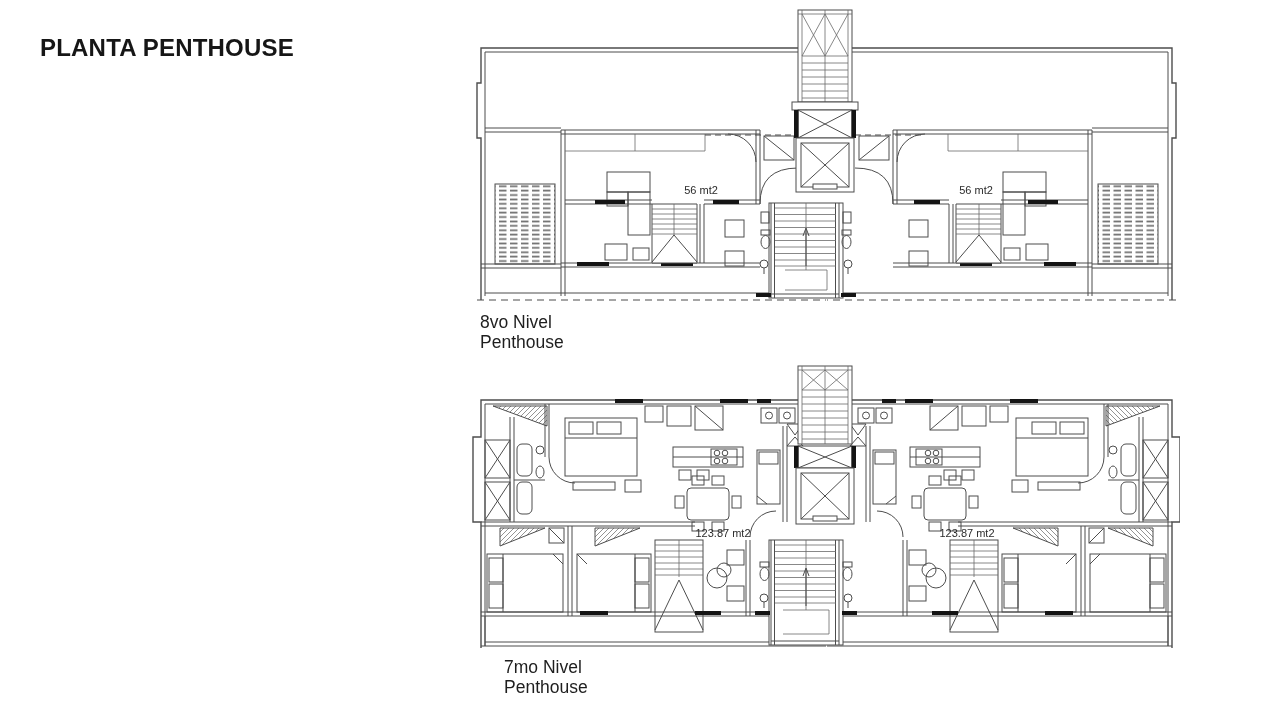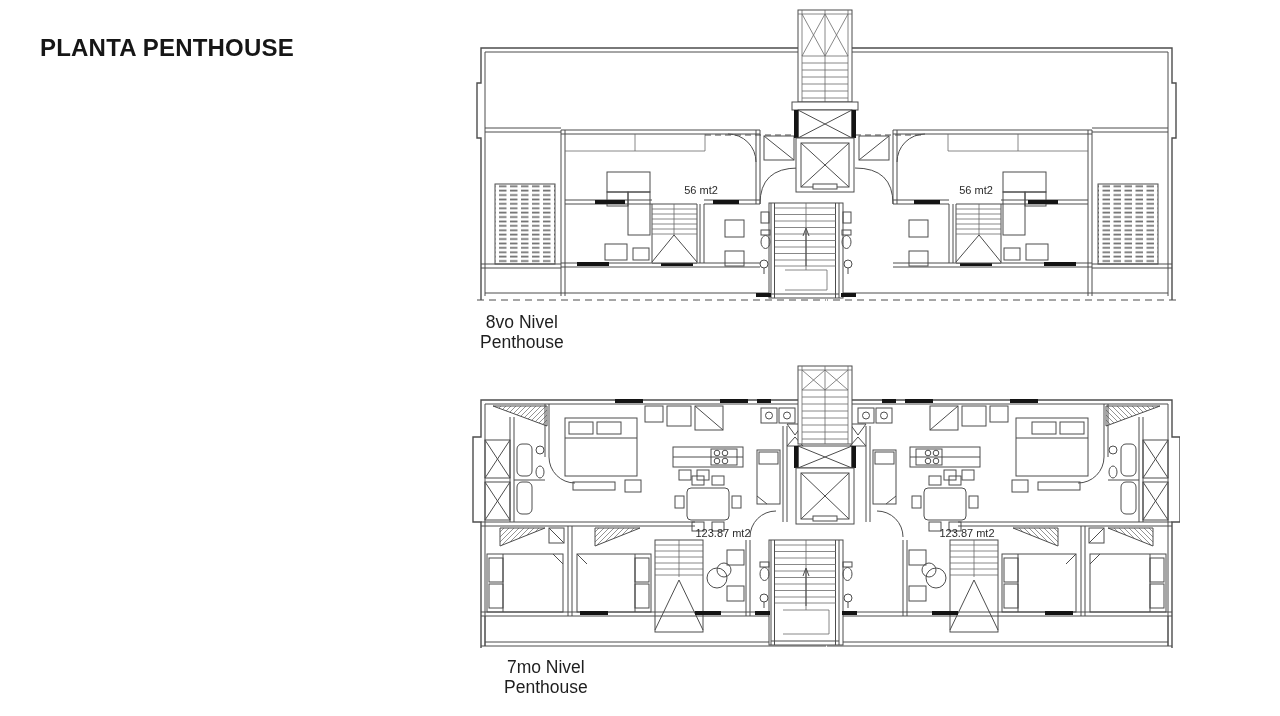--- a/index.html
+++ b/index.html
@@ -1,21 +1,21 @@
 <!DOCTYPE html>
 <html><head>
 <meta charset="utf-8">
 <style>
   html,body{margin:0;padding:0;background:#ffffff;}
   #stage{position:relative;width:1280px;height:716px;background:#ffffff;overflow:hidden;
          font-family:"Liberation Sans",sans-serif;padding-left:12px;}
   .page-title{position:absolute;left:40px;top:34px;font-size:24px;font-weight:700;
               color:#161616;letter-spacing:0.2px;}
   .plan-svg{position:absolute;}
-  .caption{position:absolute;font-size:17.5px;color:#1e1e1e;line-height:20px;text-align:center;}
+  .caption{position:absolute;font-size:17.5px;color:#1e1e1e;line-height:20px;}
   
   .ln{stroke:#4d4d4d;stroke-width:1;fill:none;}
   .lt{stroke:#6a6a6a;stroke-width:0.8;fill:none;}
   .ln2{stroke-width:1.4;}
   .whf{fill:#ffffff;stroke:#4d4d4d;stroke-width:1;}
   .blk{fill:#141414;stroke:none;}
   .txt{font-family:"Liberation Sans",sans-serif;font-size:11px;fill:#2b2b2b;}
 </style>
 </head>
 <body>

